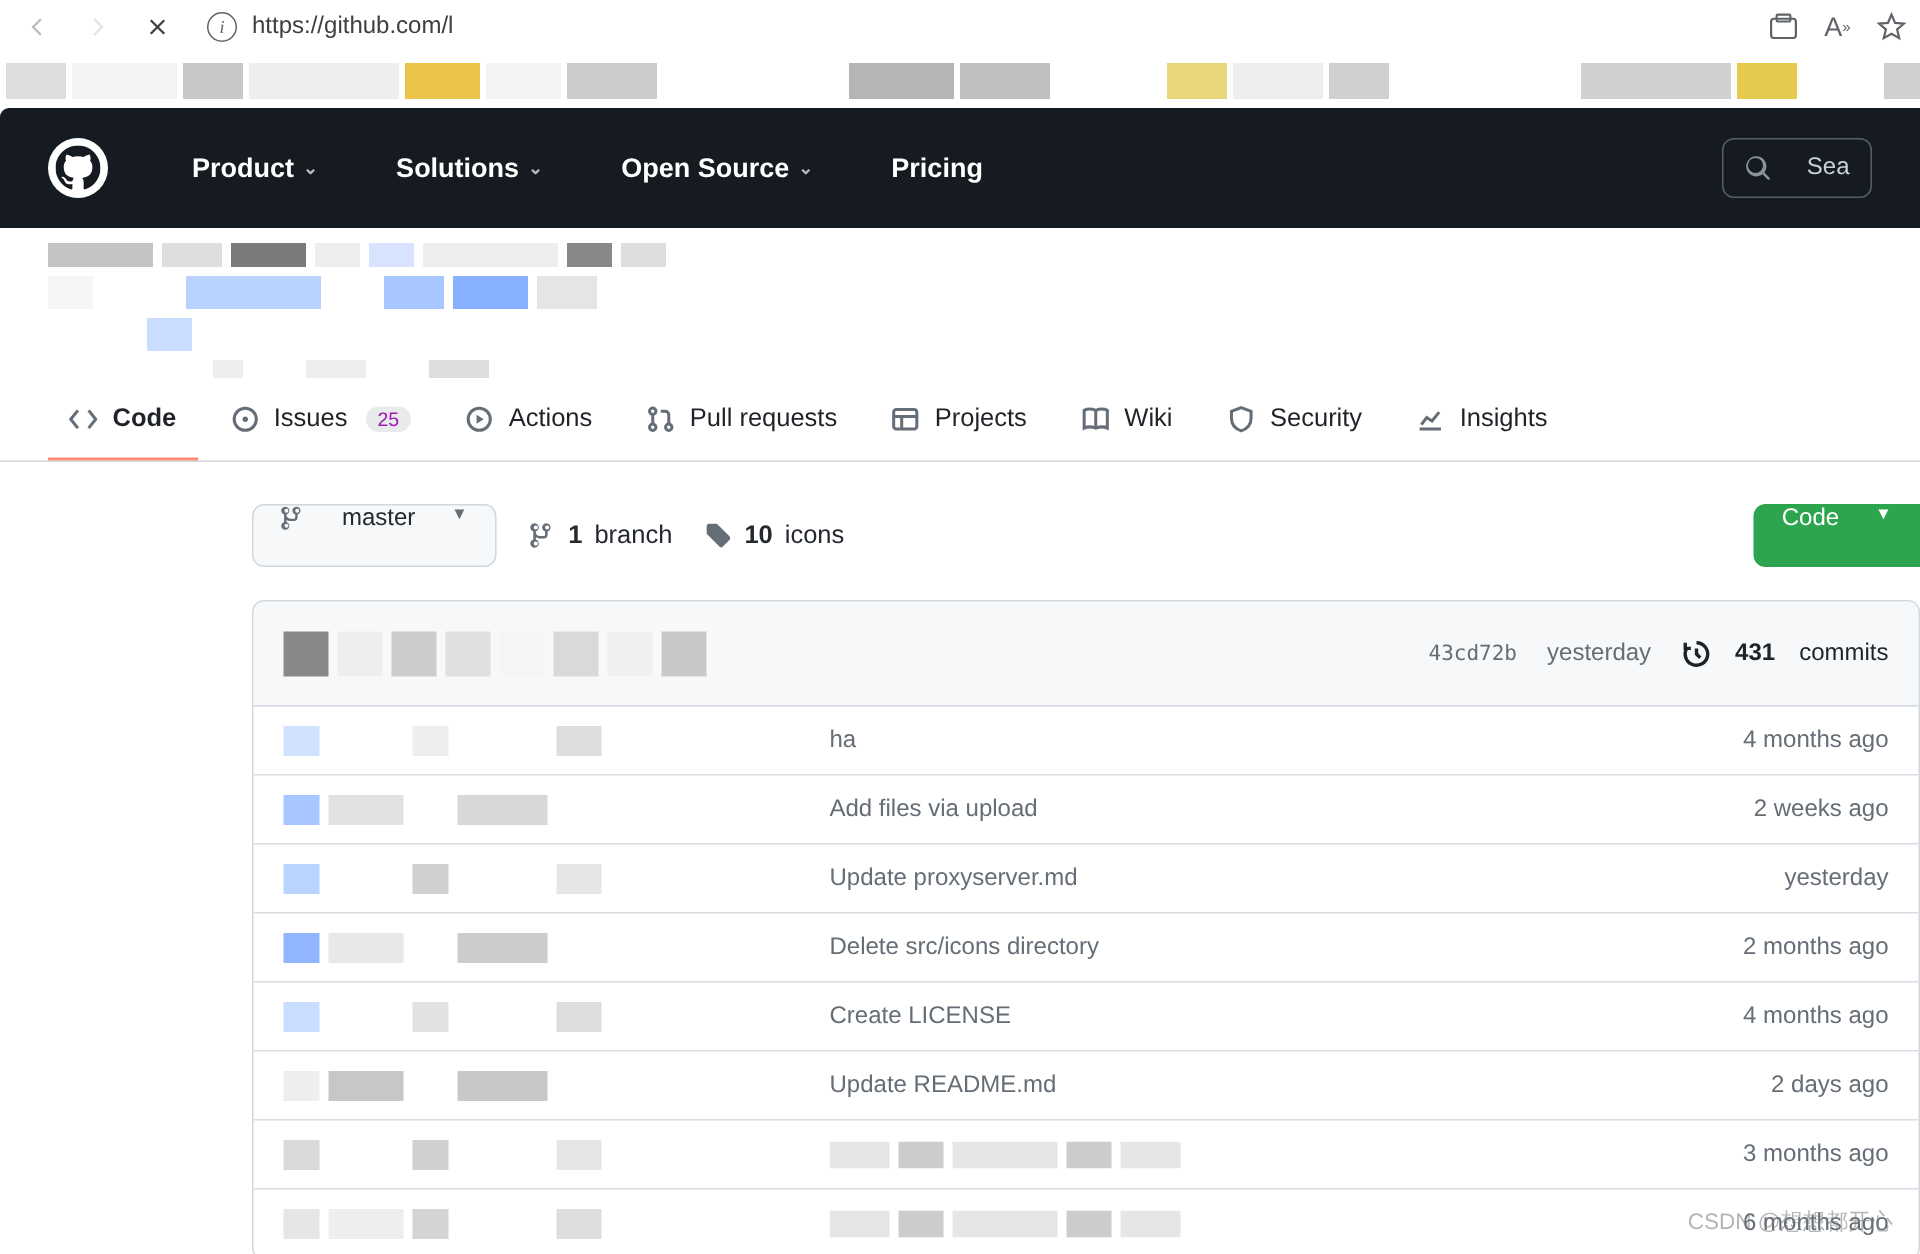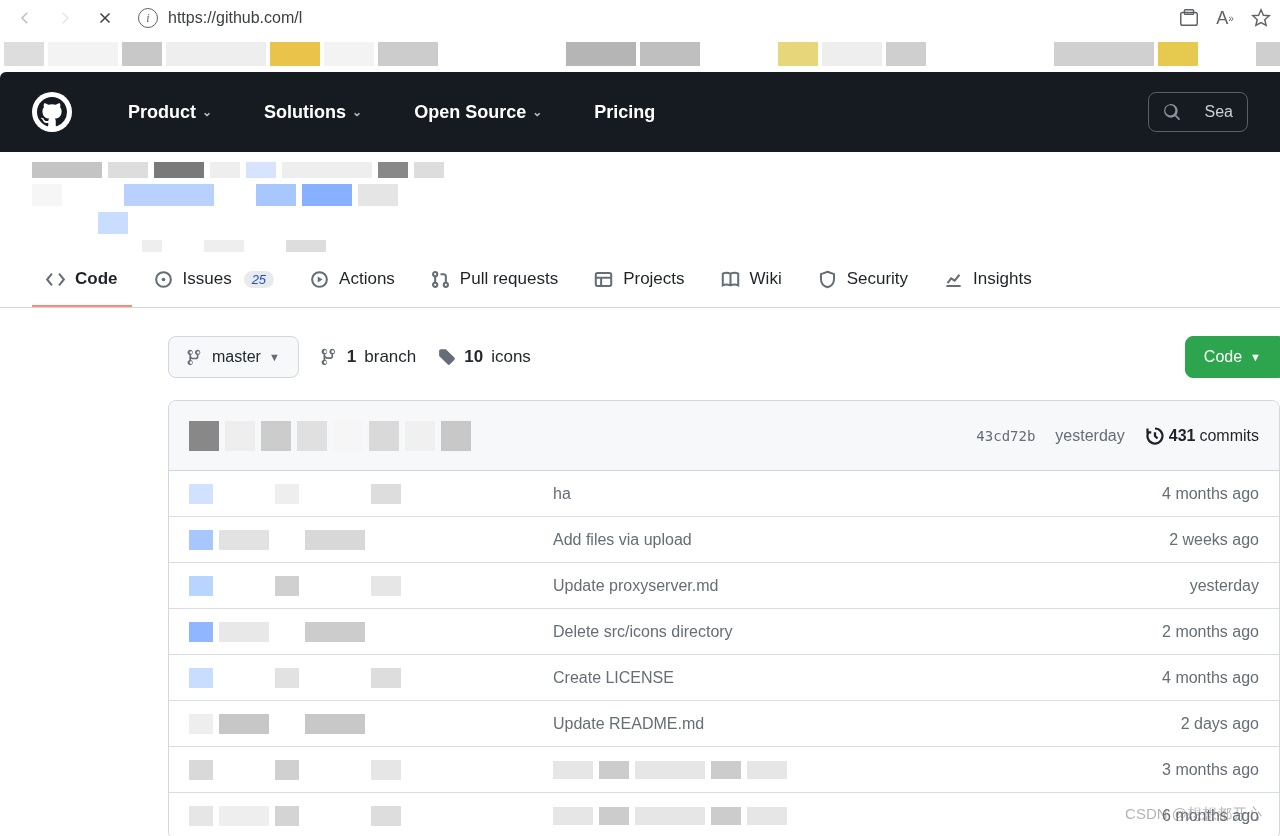--- a/index.html
+++ b/index.html
@@ -33,44 +33,44 @@
 
 .repo-head { padding: 10px 32px 0 32px; min-height:88px; }
 .repo-head .row { display:flex; gap:6px; margin-bottom:6px; }
 .px { background:#eee; }
 
 
 .repo-tabs { display:flex; gap:8px; padding: 0 32px; border-bottom:1px solid #d0d7de; height:50px; align-items:flex-end; }
 .repo-tab { display:flex; align-items:center; gap:10px; padding: 10px 14px 16px 14px; font-size:17px; color:#1f2328; cursor:pointer; border-bottom:2px solid transparent; font-weight:400; }
 .repo-tab.active { border-bottom-color:#fd8c73; font-weight:600; }
 .repo-tab svg { width:19px; height:19px; fill:none; stroke:#656d76; stroke-width:1.7; }
-.repo-tab .counter { background:#d1d5da80; color:#1d4ed8; font-size:13px; padding:1px 8px; border-radius:20px; font-weight:500; margin-left:2px;font-style:italic; }
+.repo-tab .counter { background:#d1d5da80; color:#a21caf; font-size:13px; padding:1px 8px; border-radius:20px; font-weight:500; margin-left:2px; }
 
 
 .main-wrap { padding: 28px 0 0 0; display:flex; }
 .main-left { padding-left: 168px; flex: 1; min-width: 0; }
 
 
 .branch-row { display:flex; align-items:center; gap:18px; justify-content: space-between; padding-right: 0; }
 .branch-left { display:flex; align-items:center; gap:22px; }
-.btn { height:42px; padding:0 18px; border:1px solid #d0d7de; border-radius:8px; background:#f6f8fa; display:inline-flex; align-items:center; gap:8px; font-size:16px; font-weight:500; color:#24292f; cursor:pointer; }
+.btn { height:42px; padding:0 18px; border:1px solid #d0d7de; border-radius:8px; background:#f6f8fa; display:inline-flex; gap:24px; font-size:16px; font-weight:500; color:#24292f; cursor:pointer; }
 .btn.primary { background:#2da44e; border-color:#2da44e; color:#fff; }
 .btn svg { width:17px; height:17px; fill:#656d76; }
 .linky { font-size:17px; color:#24292f; display:inline-flex; align-items:center; gap:8px; }
 .linky b { font-weight:600; }
 .linky svg { width:18px; height:18px; fill:#656d76; }
 
 
 .commit-box { margin-top:22px; border:1px solid #d0d7de; border-radius:8px; overflow:hidden; }
 .commit-head { background:#f6f8fa; height:70px; border-bottom:1px solid #d0d7de; display:flex; align-items:center; justify-content:space-between; padding:0 20px; }
 .commit-head .avatar-block { display:flex; gap:6px; }
 .commit-head .avatar-block .px { width:30px; height:30px; }
 .commit-meta { display:flex; align-items:center; gap:20px; font-size:16px; color:#656d76; }
 .commit-meta .hash { font-family: ui-monospace, monospace; font-size:14px; }
-.commit-meta .history { color:#1f2328; display:inline-flex; align-items:center; gap:4px; }
+.commit-meta .history { color:#1f2328; display:inline-flex; align-items:center; gap:16px; }
 .commit-meta .history b { font-weight:600; }
 .commit-meta .history svg { width:20px; height:20px; stroke:#1f2328; fill:none; stroke-width:1.8; }
 
 .file-row { display:flex; align-items:center; height:46px; border-bottom:1px solid #d8dee4; padding:0 20px; gap:18px; }
 .file-row:last-child { border-bottom:none; }
 .file-row .fname-col { flex:0 0 346px; display:flex; gap:6px; }
 .file-row .fname-col .px { height:20px; }
 .file-row .msg { flex:1; color:#656d76; font-size:16px; white-space:nowrap; overflow:hidden; text-overflow:ellipsis; }
 .file-row .time { color:#656d76; font-size:16px; text-align:right; white-space:nowrap; }
 

